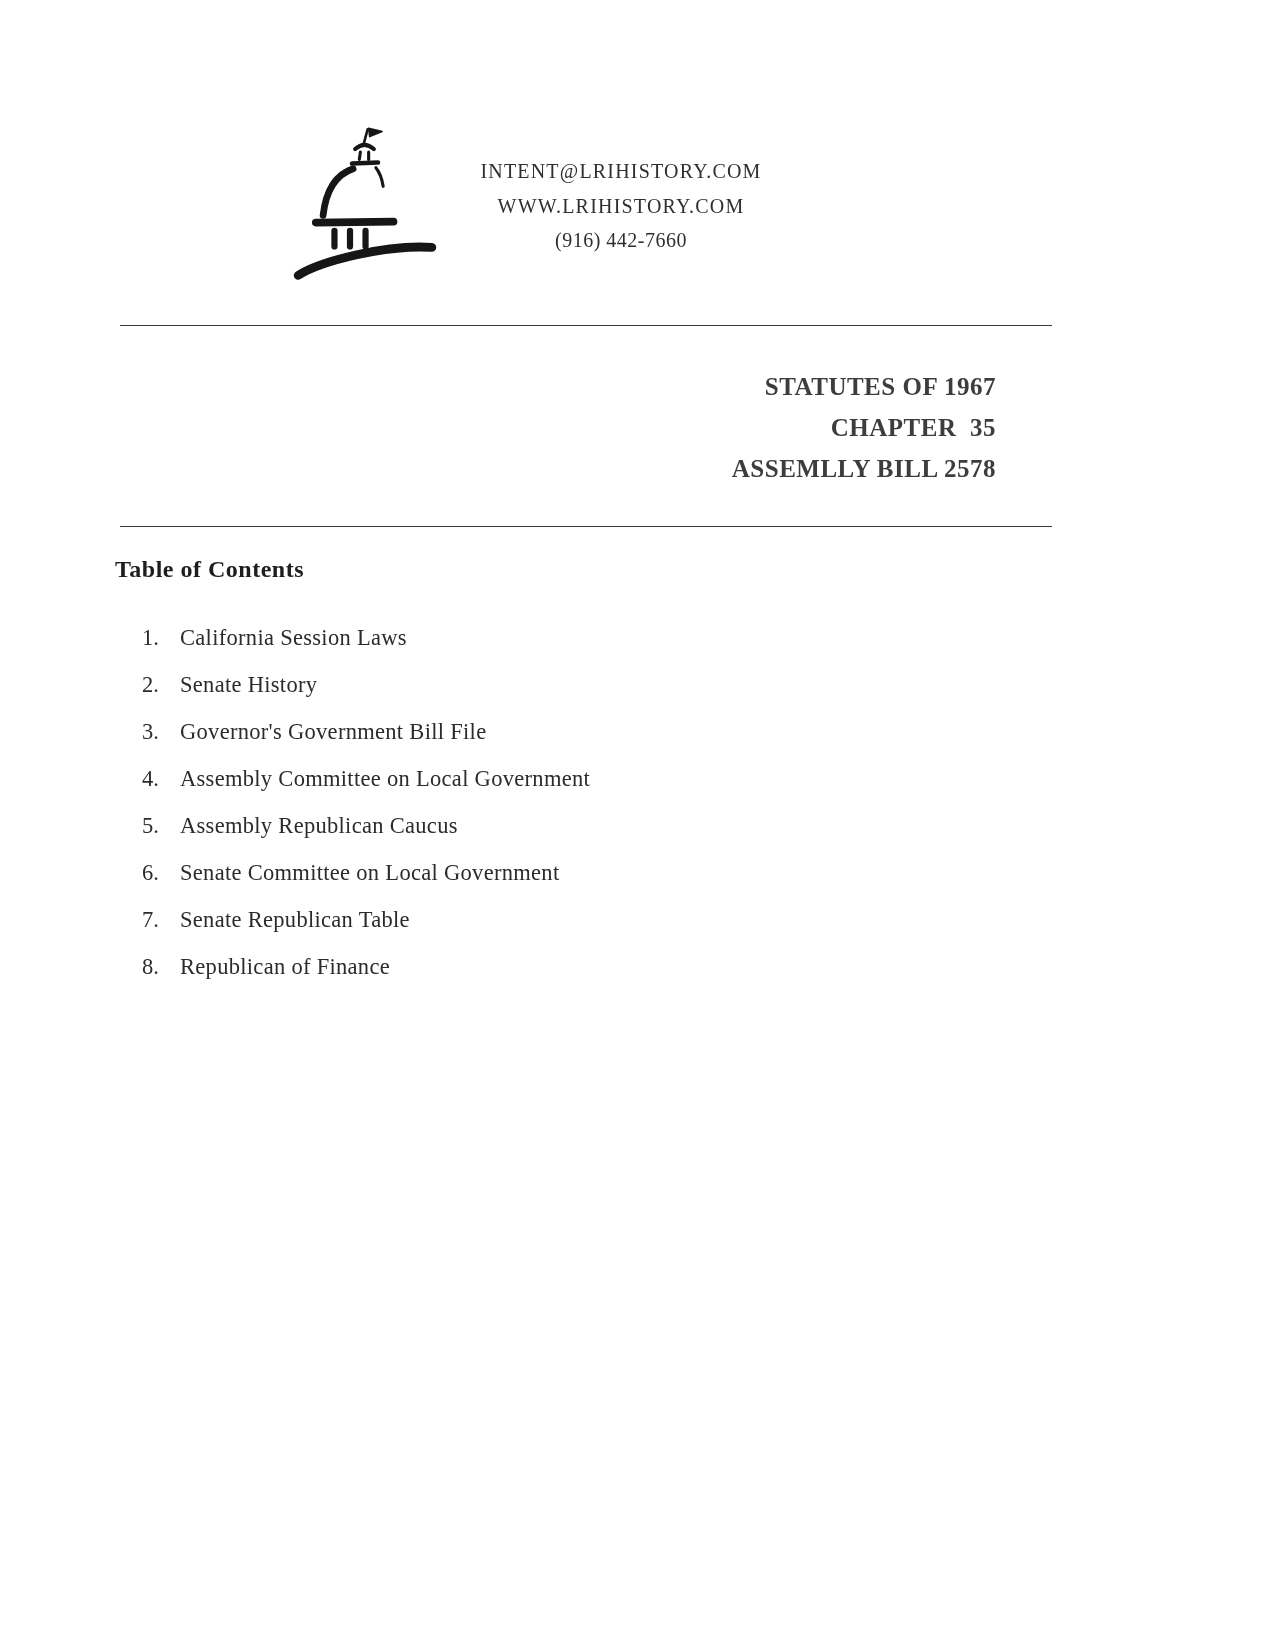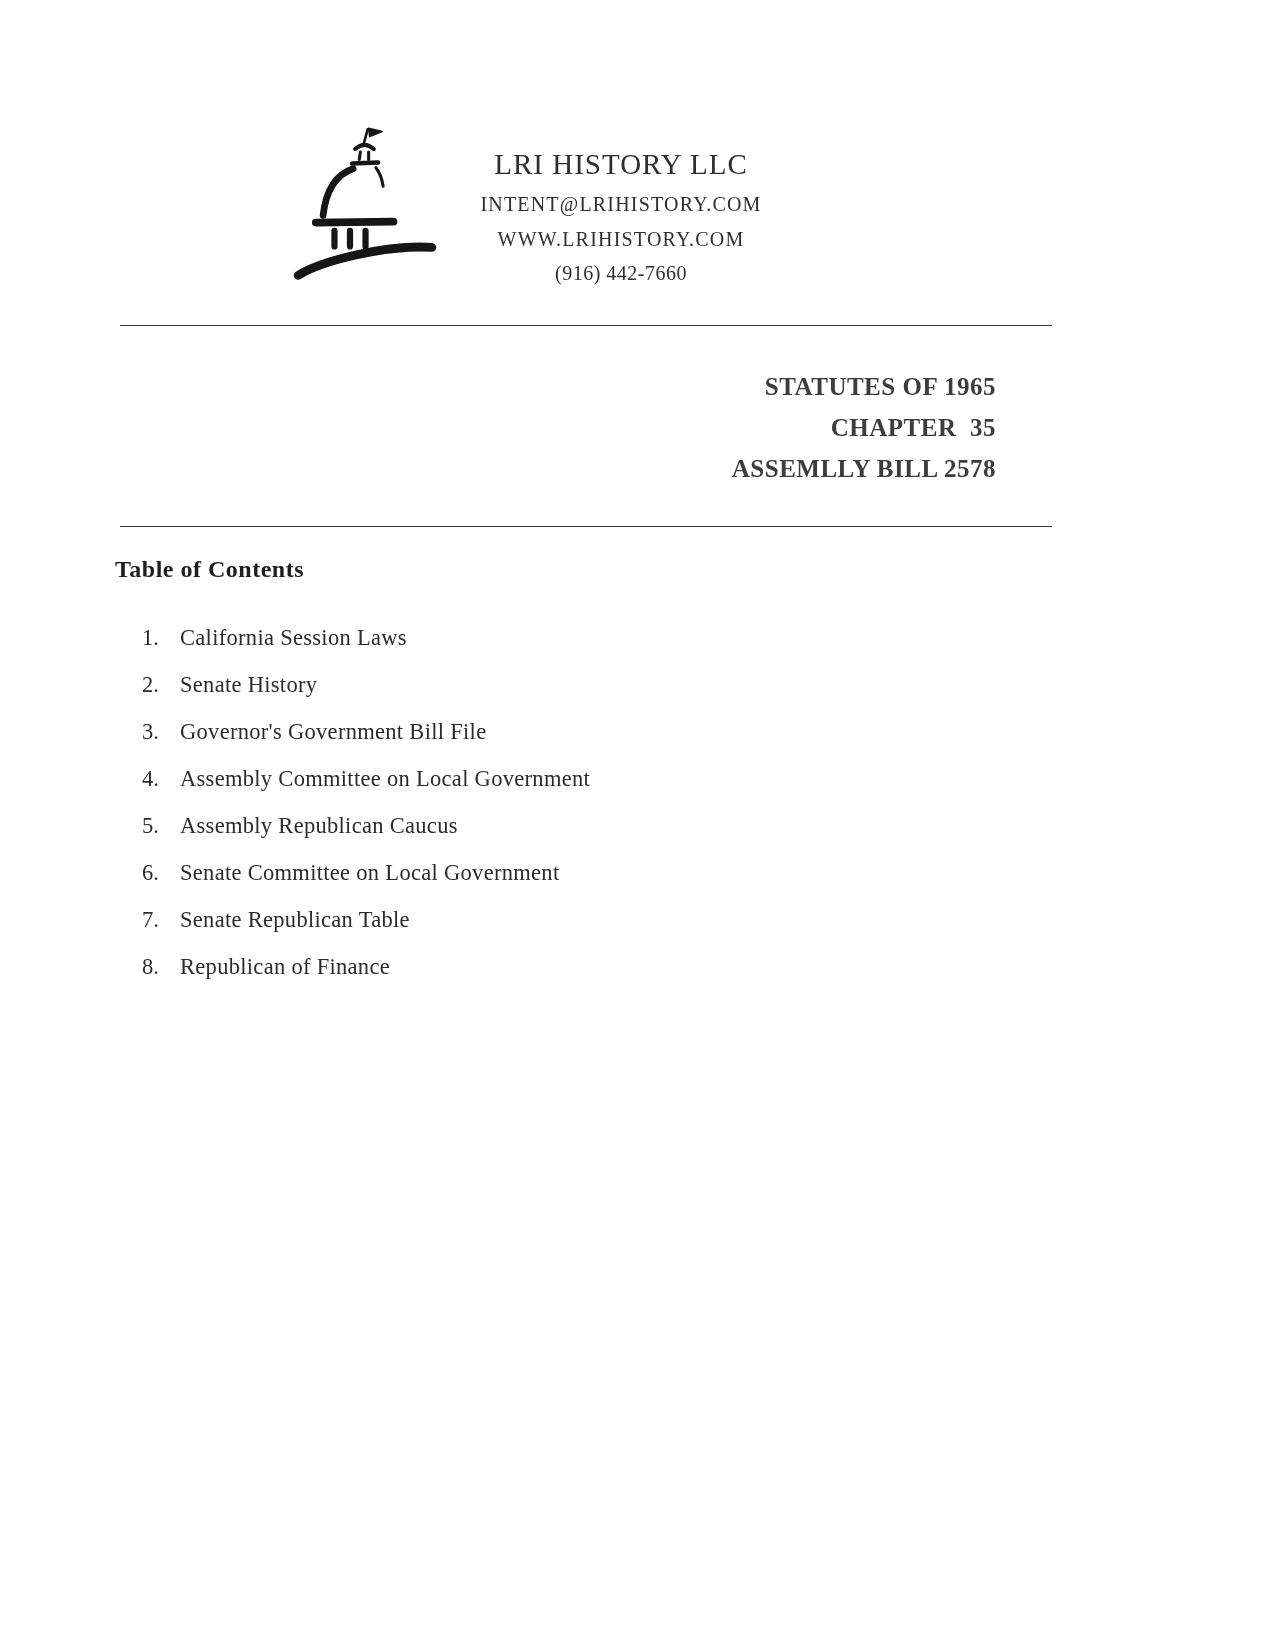--- a/index.html
+++ b/index.html
@@ -142,31 +142,30 @@
 
           <path d="M41 104 L41 119" stroke-width="6"></path>
           <path d="M56 104 L56 119" stroke-width="6"></path>
           <path d="M71 104 L71 119" stroke-width="6"></path>
 
           <path d="M6 147 C 28 133 92 117 135 120" stroke-width="8.5"></path>
         </g>
       </svg>
     </div>
     <div class="contact-block">
-      <div class="company-name">LRI HISTORY LLC</div>
       <div class="contact-line">INTENT@LRIHISTORY.COM</div>
       <div class="contact-line">WWW.LRIHISTORY.COM</div>
       <div class="phone-line">(916) 442-7660</div>
     </div>
   </div>
 
   <div class="rule rule-top"></div>
 
   <div class="title-block">
-    <div class="title-line">STATUTES OF 1965</div>
+    <div class="title-line">STATUTES OF 1967</div>
     <div class="title-line">CHAPTER  35</div>
     <div class="title-line">ASSEMLLY BILL 2578</div>
   </div>
 
   <div class="rule rule-bottom"></div>
 
   <div class="toc-heading">Table of Contents</div>
 
   <div class="toc-list">
     <div class="toc-item">

